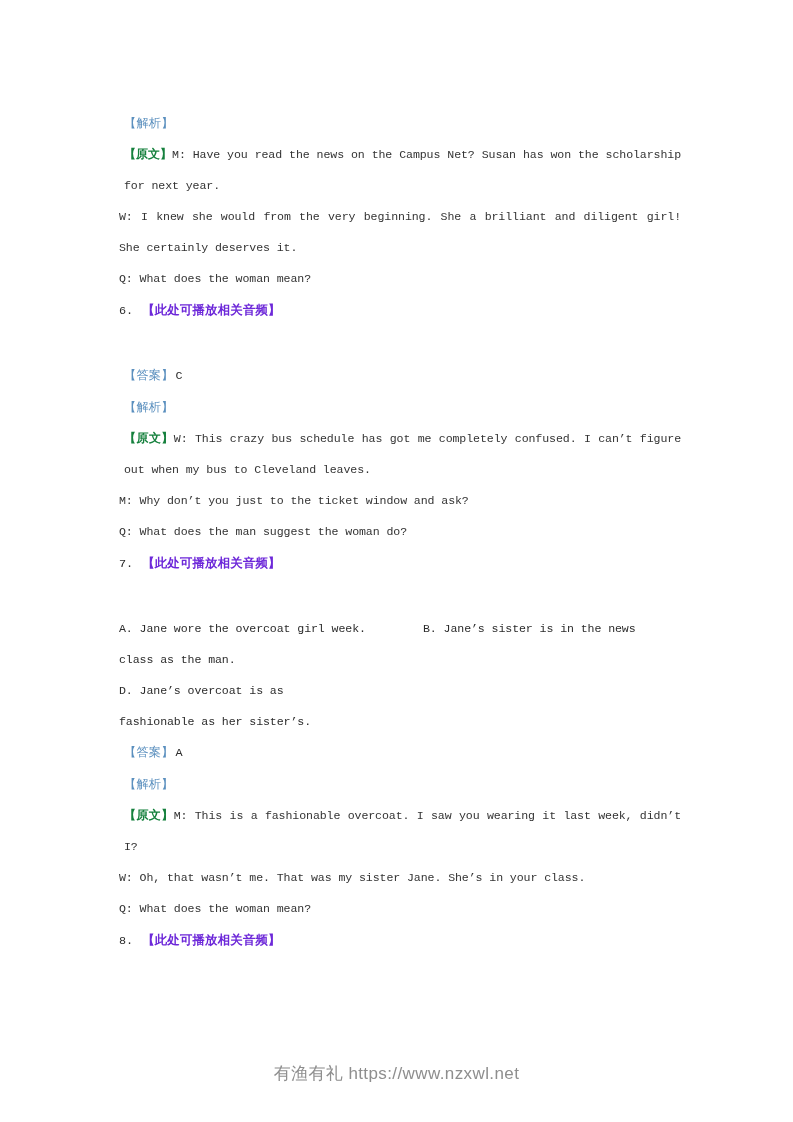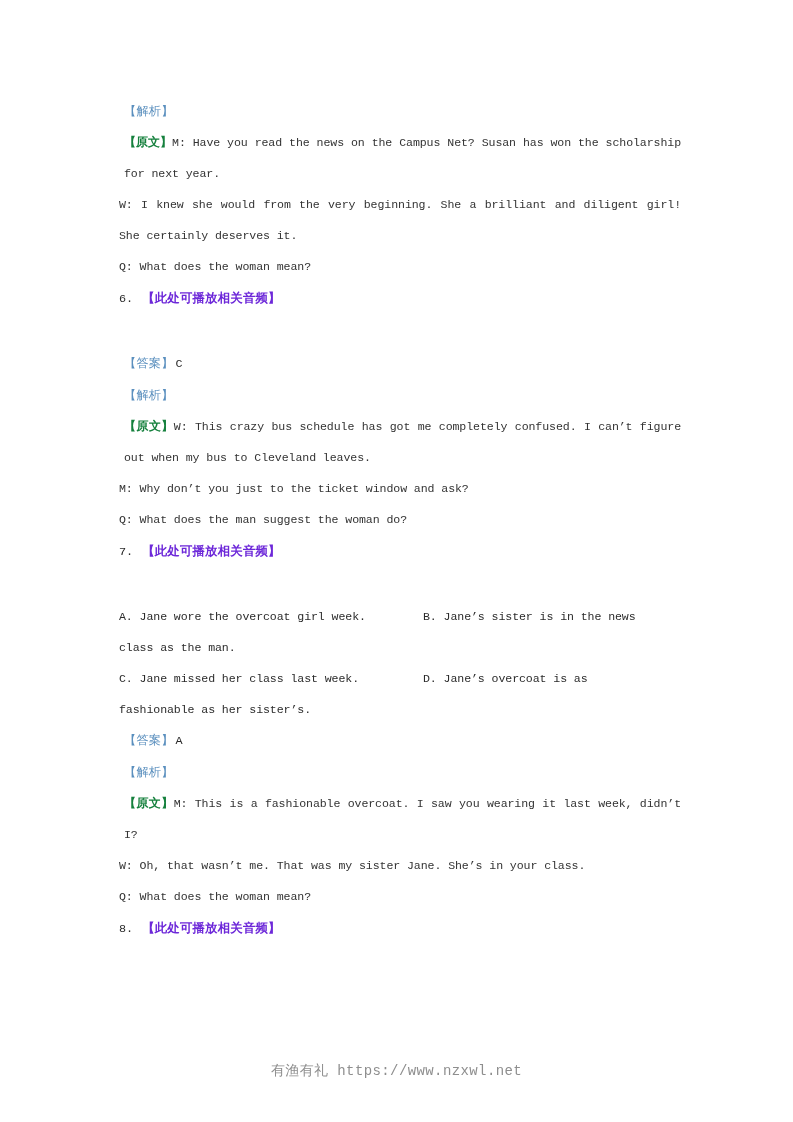--- a/index.html
+++ b/index.html
@@ -13,21 +13,21 @@
     height: 1122px;
     position: relative;
     font-family: "Liberation Serif", "DejaVu Serif", serif;
     color: #222222;
     overflow: hidden;
   }
 
   .page {
     position: absolute;
     left: 0;
-    top: 4px;
+    top: 16px;
     width: 793px;
     height: 1002px;
     box-sizing: border-box;
     padding: 92px 110px 0 119px;
   }
 
   .doc-body {
     width: 562px;
   }
 
@@ -121,22 +121,22 @@
     flex: 0 0 304px;
   }
 
   
   .footer {
     position: absolute;
     left: 0;
     top: 1062px;
     width: 793px;
     text-align: center;
-    font-family: Liberation Mono, monospace;
-    font-size: 14px;
+    font-family: Liberation Sans, sans-serif;
+    font-size: 17px;
     color: #8e8e8e;
     letter-spacing: 0.4px;
   }
 </style>
 </head>
 <body>
 
 <div class="page">
   <div class="doc-body">
 
@@ -168,21 +168,20 @@
     <div class="audio-slot"></div>
 
     <div class="options">
       <div class="opt-row narrow">
         <div class="opt-col-left">A. Jane wore the overcoat girl week.</div>
         <div class="opt-col-right">B. Jane’s sister is in the news</div>
       </div>
       <div class="opt-wrap">class as the man.</div>
 
       <div class="opt-row narrow">
-        <div class="opt-col-left">C. Jane missed her class last week.</div>
         <div class="opt-col-right">D. Jane’s overcoat is as</div>
       </div>
       <div class="opt-wrap">fashionable as her sister’s.</div>
     </div>
 
     <div class="tag-heading"><span>【答案】</span><span class="ans-letter">A</span></div>
 
     <div class="tag-heading">【解析】</div>
 
     <div class="transcript"><span class="src-tag">【原文】</span><span>M: This is a fashionable overcoat. I saw you wearing it last week, didn’t I?</span></div>

